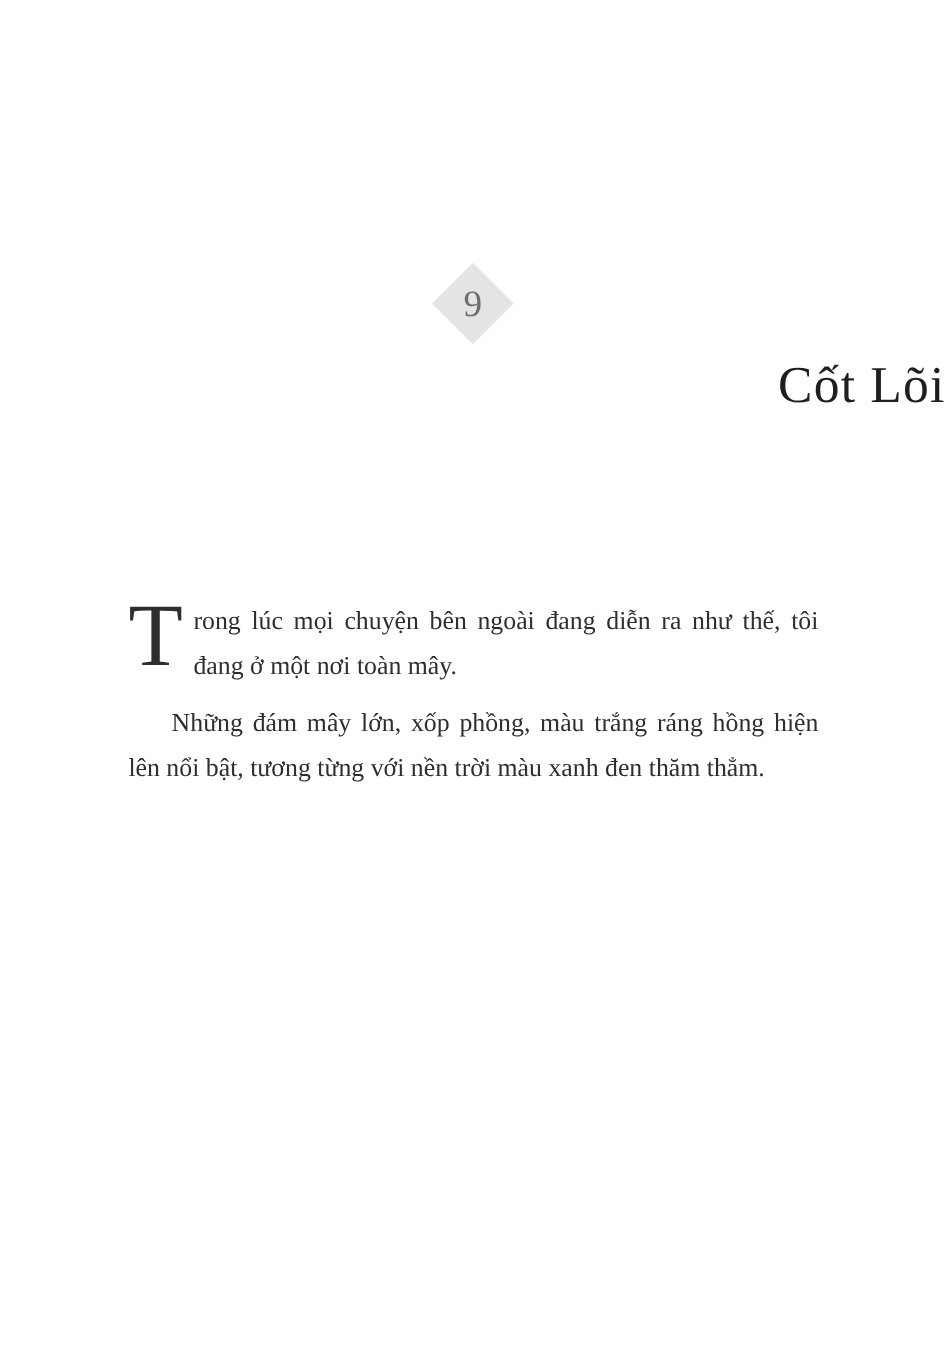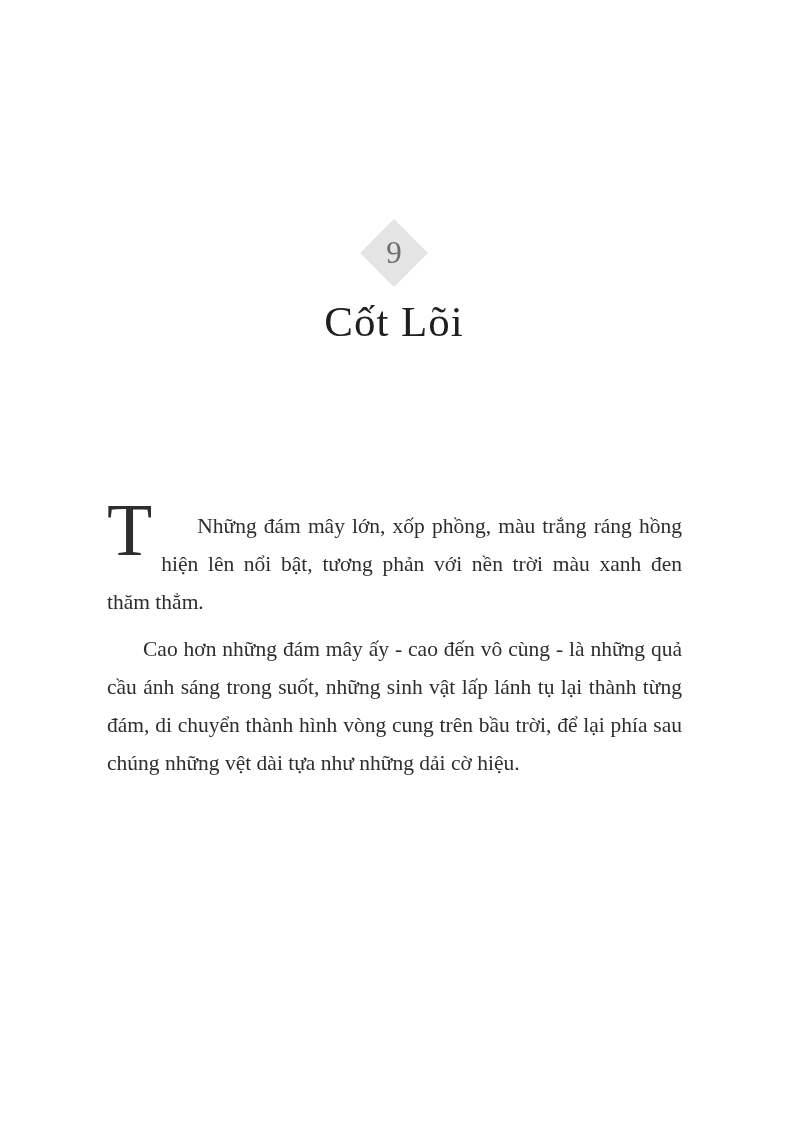--- a/index.html
+++ b/index.html
@@ -46,21 +46,21 @@
     color: #6e6e6e;
     font-family: "Liberation Serif", serif;
   }
 
   
   .chapter-title {
     position: absolute;
     top: 297px;
     left: 0;
     width: 100%;
-    text-align: center;
+    text-align: right;
     font-size: 43px;
     font-weight: normal;
     letter-spacing: 1px;
     color: #1f1f1f;
     margin: 0;
   }
 
   
   .body-text {
     position: absolute;
@@ -96,19 +96,18 @@
 
   <div class="diamond-wrap">
     <div class="diamond"></div>
     <div class="diamond-number">9</div>
   </div>
 
   <h1 class="chapter-title">Cốt Lõi</h1>
 
   <div class="body-text">
     <p class="first">
-      <span class="dropcap">T</span>
+      <span class="dropcap">T</span><span>rong lúc mọi chuyện bên ngoài đang diễn ra như thế, tôi đang ở một nơi toàn mây.</span>
     </p>
-    <p>Những đám mây lớn, xốp phồng, màu trắng ráng hồng hiện lên nổi bật, tương phản với nền trời màu xanh đen thăm thẳm.</p>
-    <p>Cao hơn những đám mây ấy - cao đến vô cùng - là những quả cầu ánh sáng trong suốt, những sinh vật lấp lánh tụ lại thành từng đám, di chuyển thành hình vòng cung trên bầu trời, để lại phía sau chúng những vệt dài tựa như những dải cờ hiệu.</p>
+    <p>Những đám mây lớn, xốp phồng, màu trắng ráng hồng hiện lên nổi bật, tương từng với nền trời màu xanh đen thăm thẳm.</p>
   </div>
 
 </div>
 
 </body></html>

